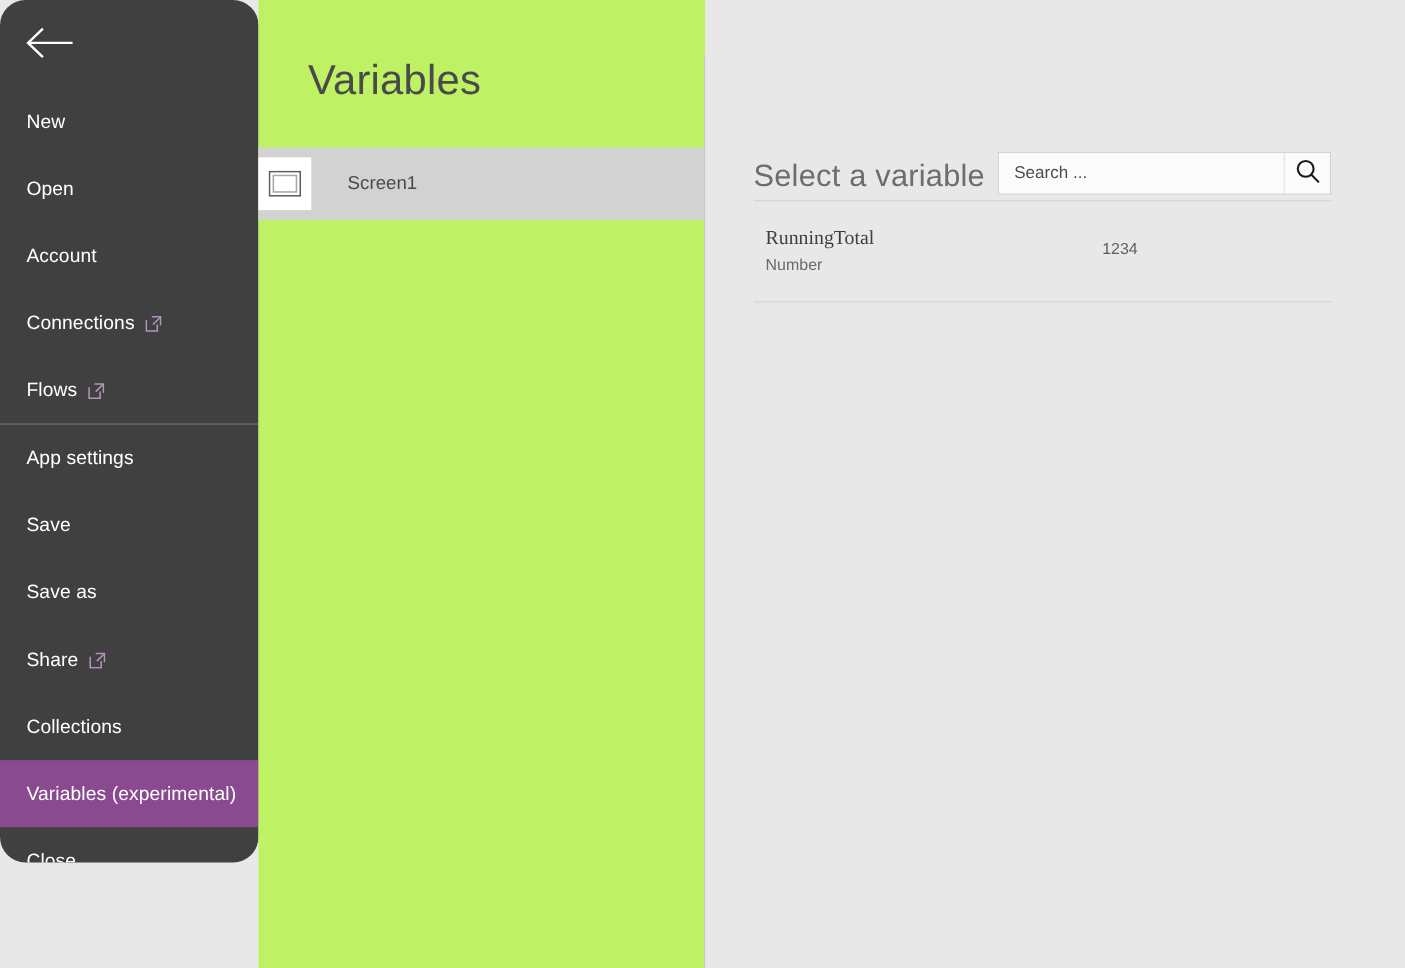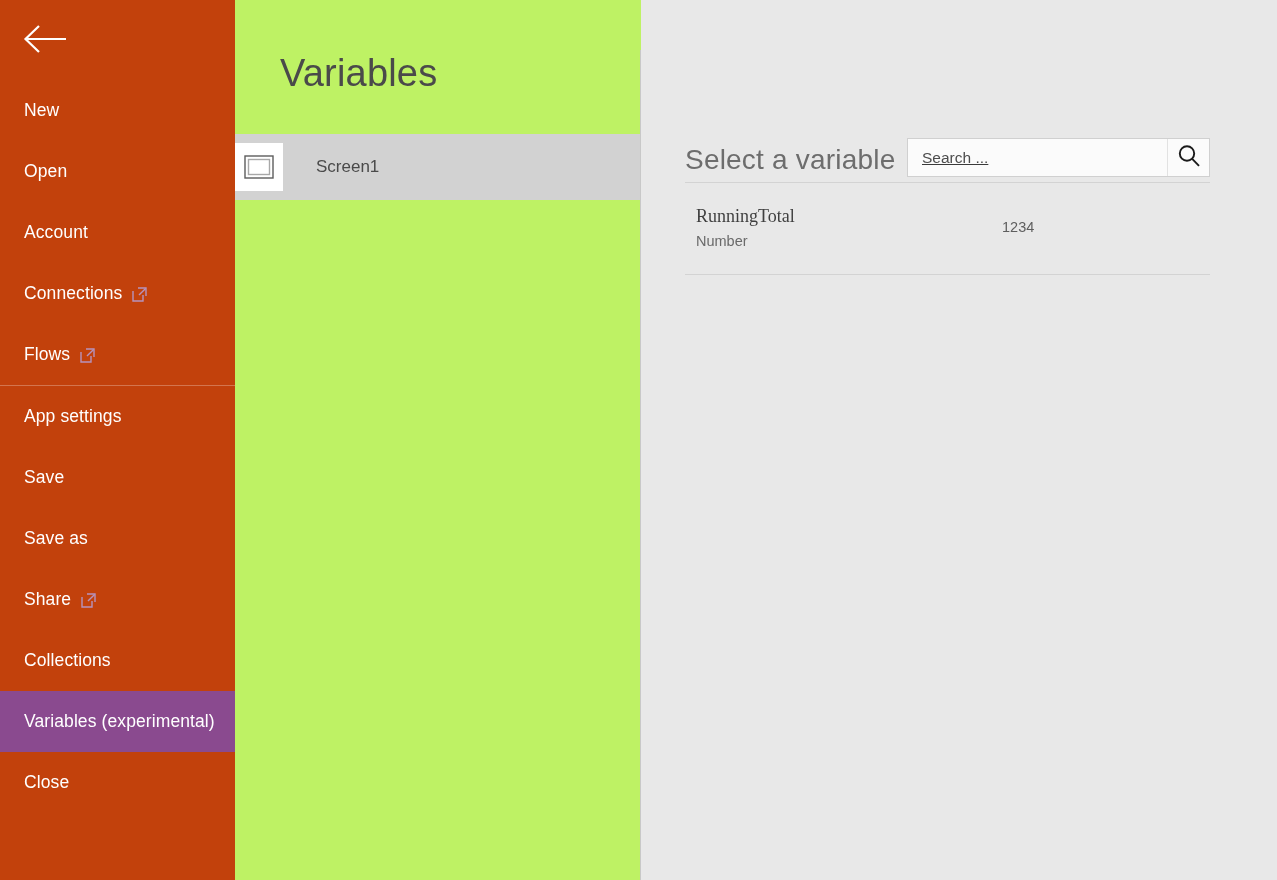--- a/index.html
+++ b/index.html
@@ -18,23 +18,24 @@
     position: relative;
     width: 1277px;
     height: 880px;
   }
 
   
   #sidebar {
     position: absolute;
     left: 0; top: 0;
     width: 235px;
-    height: 880px;
-    background: #c2410c;
+    height: 784px;
+    background: #404040;
     overflow: hidden;
+    border-radius: 23px;
   }
   #back-btn {
     position: absolute;
     left: 0; top: 0;
     width: 90px; height: 78px;
     cursor: pointer;
   }
   #back-btn svg { position: absolute; left: 22px; top: 24px; }
 
   .nav-list {
@@ -172,21 +173,20 @@
   #search-input {
     flex: 1 1 auto;
     border: none;
     outline: none;
     background: transparent;
     font-family: "Liberation Sans", sans-serif;
     font-size: 15.5px;
     color: #3a3a3a;
     padding: 0 0 0 14px;
     min-width: 0;
-    text-decoration: underline;
   }
   #search-input::placeholder { color: #4d4d4d; opacity: 1; }
   #search-btn {
     width: 42px;
     flex: none;
     border: none;
     border-left: 1px solid #e2e2e2;
     background: transparent;
     display: flex;
     align-items: center;

